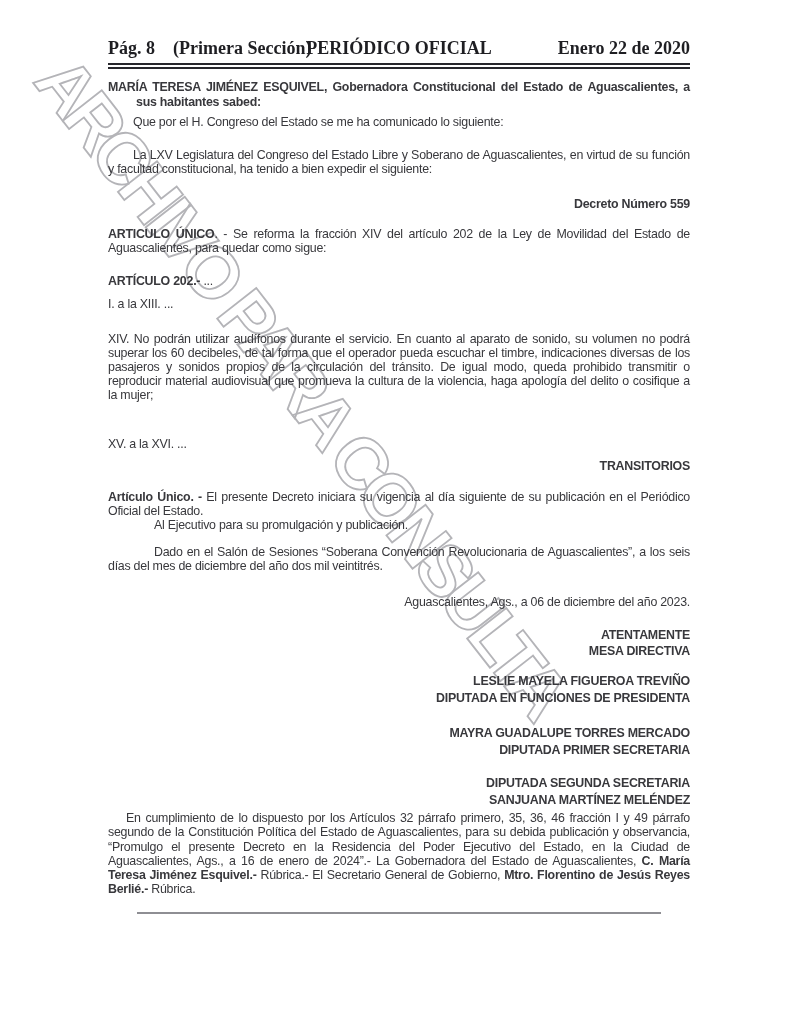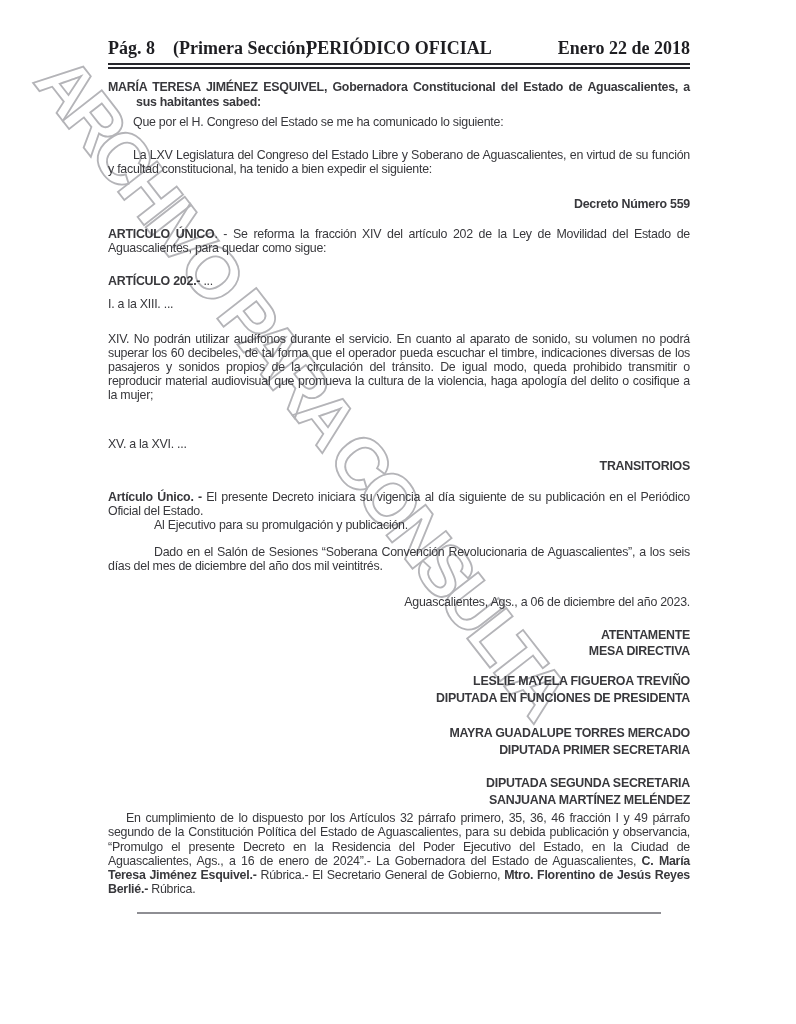--- a/index.html
+++ b/index.html
@@ -96,21 +96,21 @@
   <div class="watermark">ARCHIVO PARA CONSULTA</div>
 
   <div class="content">
 
     <div class="masthead">
       <span class="mh-left">
         <span>Pág. 8</span>
         <span>(Primera Sección)</span>
       </span>
       <span class="mh-center">PERIÓDICO OFICIAL</span>
-      <span class="mh-right">Enero 22 de 2018</span>
+      <span class="mh-right">Enero 22 de 2020</span>
     </div>
 
     <div class="double-rule"></div>
 
     <p class="p-governor bold hang just">MARÍA TERESA JIMÉNEZ ESQUIVEL, Gobernadora Constitucional del Estado de Aguascalientes, a sus habitantes sabed:</p>
 
     <p class="p-congress ind25">Que por el H. Congreso del Estado se me ha comunicado lo siguiente:</p>
 
     <p class="p-legislature ind25 just">La LXV Legislatura del Congreso del Estado Libre y Soberano de Aguascalientes, en virtud de su función y facultad constitucional, ha tenido a bien expedir el siguiente:</p>
 

